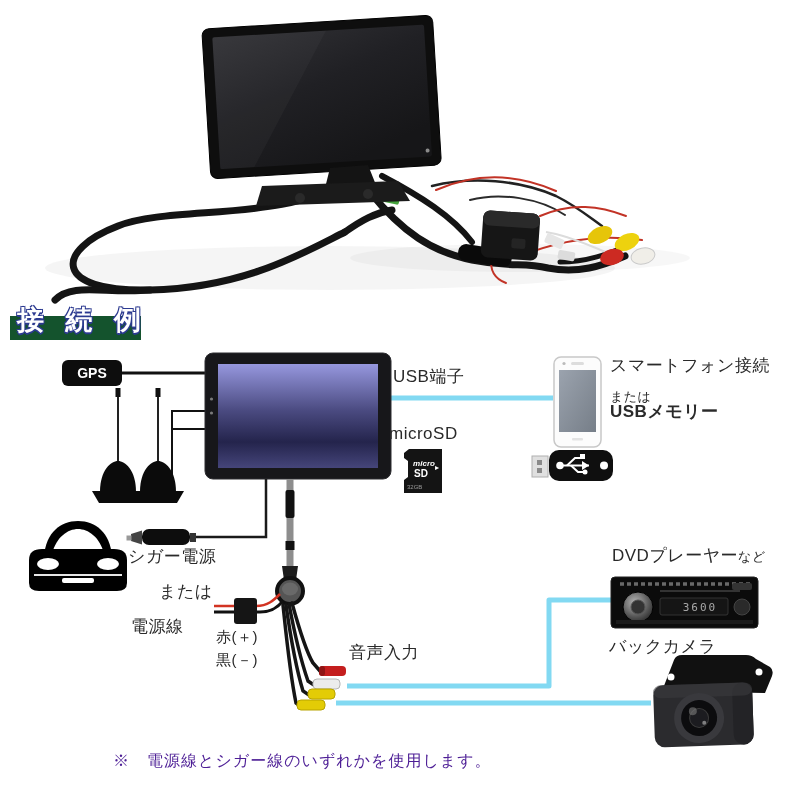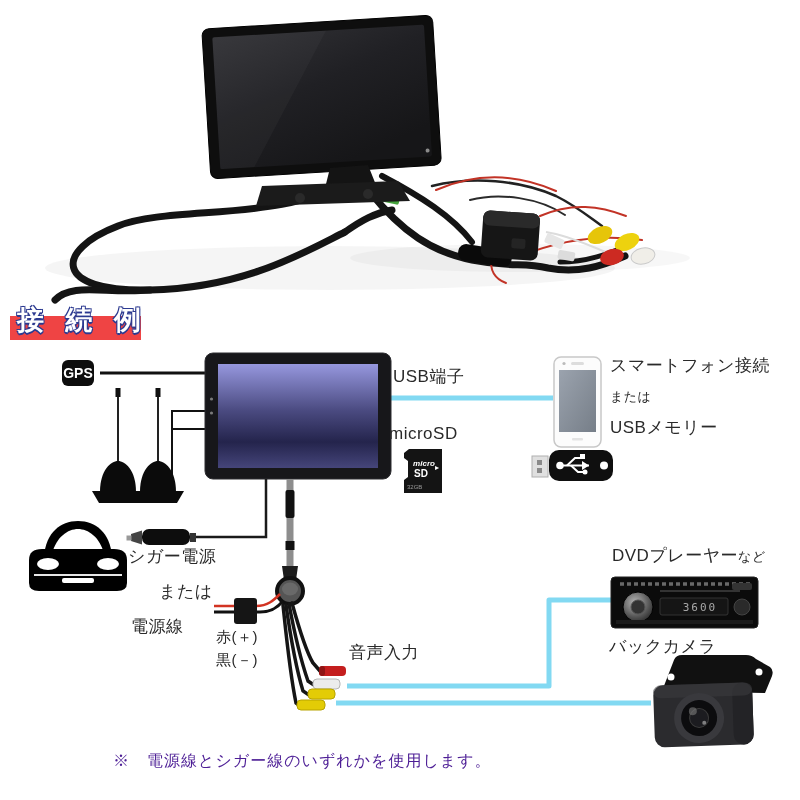--- a/index.html
+++ b/index.html
@@ -3,25 +3,25 @@
 <meta charset="utf-8">
 <style>
   html,body{margin:0;padding:0;background:#fff;}
   #stage{position:relative;width:800px;height:800px;background:#fff;overflow:hidden;
          font-family:"Liberation Sans",sans-serif;}
   #gfx{position:absolute;left:0;top:0;z-index:1;}
   .lbl{position:absolute;z-index:3;font-size:17px;color:#2a2a2a;white-space:nowrap;
        font-family:"Liberation Sans",sans-serif;letter-spacing:0.5px;}
   .lbl.small{font-size:13px;}
   .lbl.mid{font-size:15px;}
-  .banner{position:absolute;left:10px;top:316px;width:131px;height:24px;background:#ef4444;z-index:2;}
+  .banner{position:absolute;left:10px;top:316px;width:131px;height:24px;background:#14532d;z-index:2;}
   .banner-text{position:absolute;left:7px;top:-14px;font-size:27px;font-weight:bold;color:#ffffff;
        letter-spacing:7px;white-space:nowrap;
        text-shadow:1px 1px 0 #2c3a90,-1px -1px 0 #2c3a90,1px -1px 0 #2c3a90,-1px 1px 0 #2c3a90,0 2px 0 #2c3a90;}
-  .gps-badge{position:absolute;left:62px;top:360px;width:32px;height:26px;background:#0d0d0d;
+  .gps-badge{position:absolute;left:62px;top:360px;width:60px;height:26px;background:#0d0d0d;
        border-radius:6px;color:#fff;font-weight:bold;font-size:14px;display:flex;align-items:center;
        justify-content:center;z-index:3;}
   .note{position:absolute;left:113px;top:751px;font-size:16px;color:#4c1d95;z-index:3;letter-spacing:1px;}
   .dvd-suffix{font-size:13px;}
 </style>
 </head>
 <body>
 
 <div id="stage">
 
@@ -249,21 +249,21 @@
   </div>
 
   <div class="gps-badge">
     <span>GPS</span>
   </div>
 
   <div class="lbl" style="left:393px;top:365px;">USB端子</div>
   <div class="lbl" style="left:389px;top:424px;">microSD</div>
   <div class="lbl" style="left:610px;top:354px;">スマートフォン接続</div>
   <div class="lbl small" style="left:610px;top:388px;">または</div>
-  <div class="lbl" style="left:610px;top:416px;">USBメモリー</div>
+  <div class="lbl" style="left:610px;top:400px;font-weight:bold;">USBメモリー</div>
   <div class="lbl" style="left:128px;top:545px;">シガー電源</div>
   <div class="lbl" style="left:159px;top:580px;">または</div>
   <div class="lbl" style="left:131px;top:615px;">電源線</div>
   <div class="lbl mid" style="left:216px;top:628px;">赤(＋)</div>
   <div class="lbl mid" style="left:216px;top:651px;">黒(－)</div>
   <div class="lbl" style="left:349px;top:641px;">音声入力</div>
   <div class="lbl" style="left:612px;top:544px;"><span>DVDプレーヤー</span><span class="dvd-suffix">など</span></div>
   <div class="lbl" style="left:609px;top:635px;text-align:right;">バックカメラ</div>
 
   <div class="note">※　電源線とシガー線のいずれかを使用します。</div>

